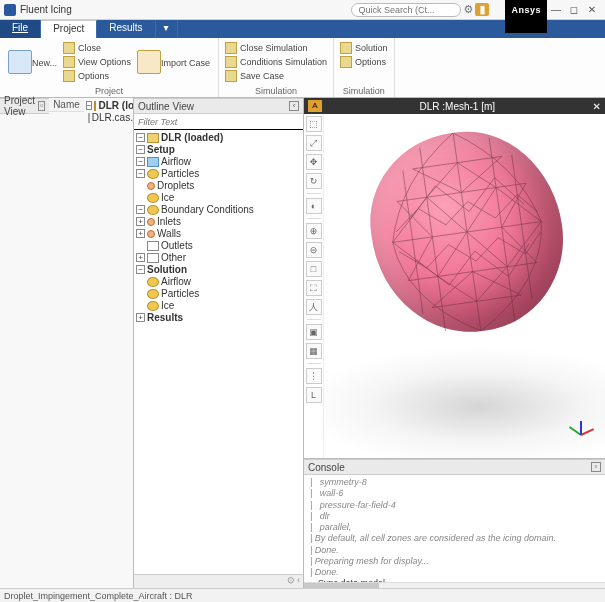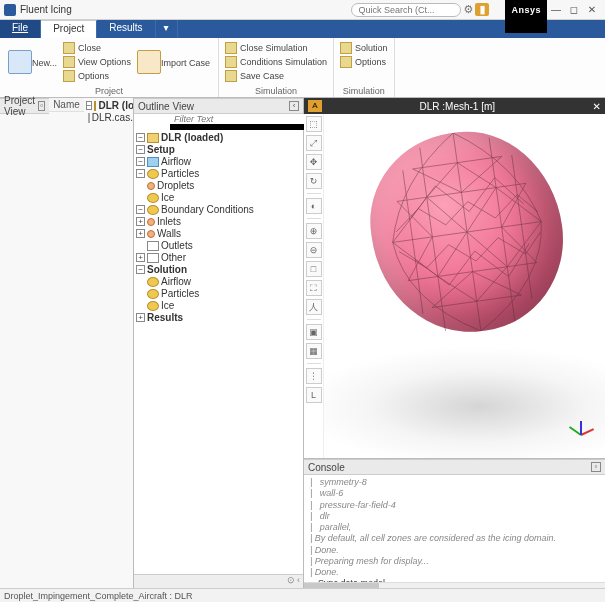--- a/index.html
+++ b/index.html
@@ -49,21 +49,21 @@
 .tree .ico { width:12px; height:10px; display:inline-block;}
 .tree .ico.folder { background:#f0d070; border:1px solid #b89030;}
 .tree .ico.file { background:#e8e8e8; border:1px solid #aaa;}
 .tree .ico.gear { background:#f0c850; border-radius:50%; border:1px solid #b89030;}
 .tree .ico.flow { background:#a0d0f0; border:1px solid #5090c0;}
 .tree .ico.dot { background:#f0b080; border-radius:50%; border:1px solid #c07030; width:8px; height:8px;}
 .tree .ico.box { background:#fff; border:1px solid #888;}
 .tree .bold { font-weight:bold; }
 .ind1{padding-left:10px}.ind2{padding-left:20px}.ind3{padding-left:30px}
 
-.filter { height:16px; border:none; border-bottom:6px solid #000000; font-size:9px; padding:1px 4px; width:100%; color:#888; font-style:italic;margin-left:36px;}
+.filter { height:16px; border:none; border-bottom:1px solid #000000; font-size:9px; padding:1px 4px; width:100%; color:#888; font-style:italic;}
 
 
 .view-hdr { height:16px; background:#333; color:#fff; font-size:10px; display:flex; align-items:center; padding:0 4px; justify-content:space-between;}
 .view-hdr .x { cursor:pointer; }
 .view-body { flex:1; position:relative; background:radial-gradient(ellipse 180px 60px at 58% 85%, #d5d5d5 0%, #f5f5f5 60%, #ffffff 100%); display:flex;}
 .vtoolbar { width:20px; background:#fff; border-right:1px solid #eee; display:flex; flex-direction:column; align-items:center; padding-top:2px; gap:3px;}
 .vtoolbar .vb { width:16px; height:16px; border:1px solid #ccc; background:#fafafa; font-size:9px; line-height:14px; text-align:center; color:#666; cursor:pointer;}
 .vtoolbar .sep { height:1px; width:14px; background:#ddd; margin:1px 0;}
 .canvas { flex:1; position:relative; overflow:hidden;}
 .egg {

